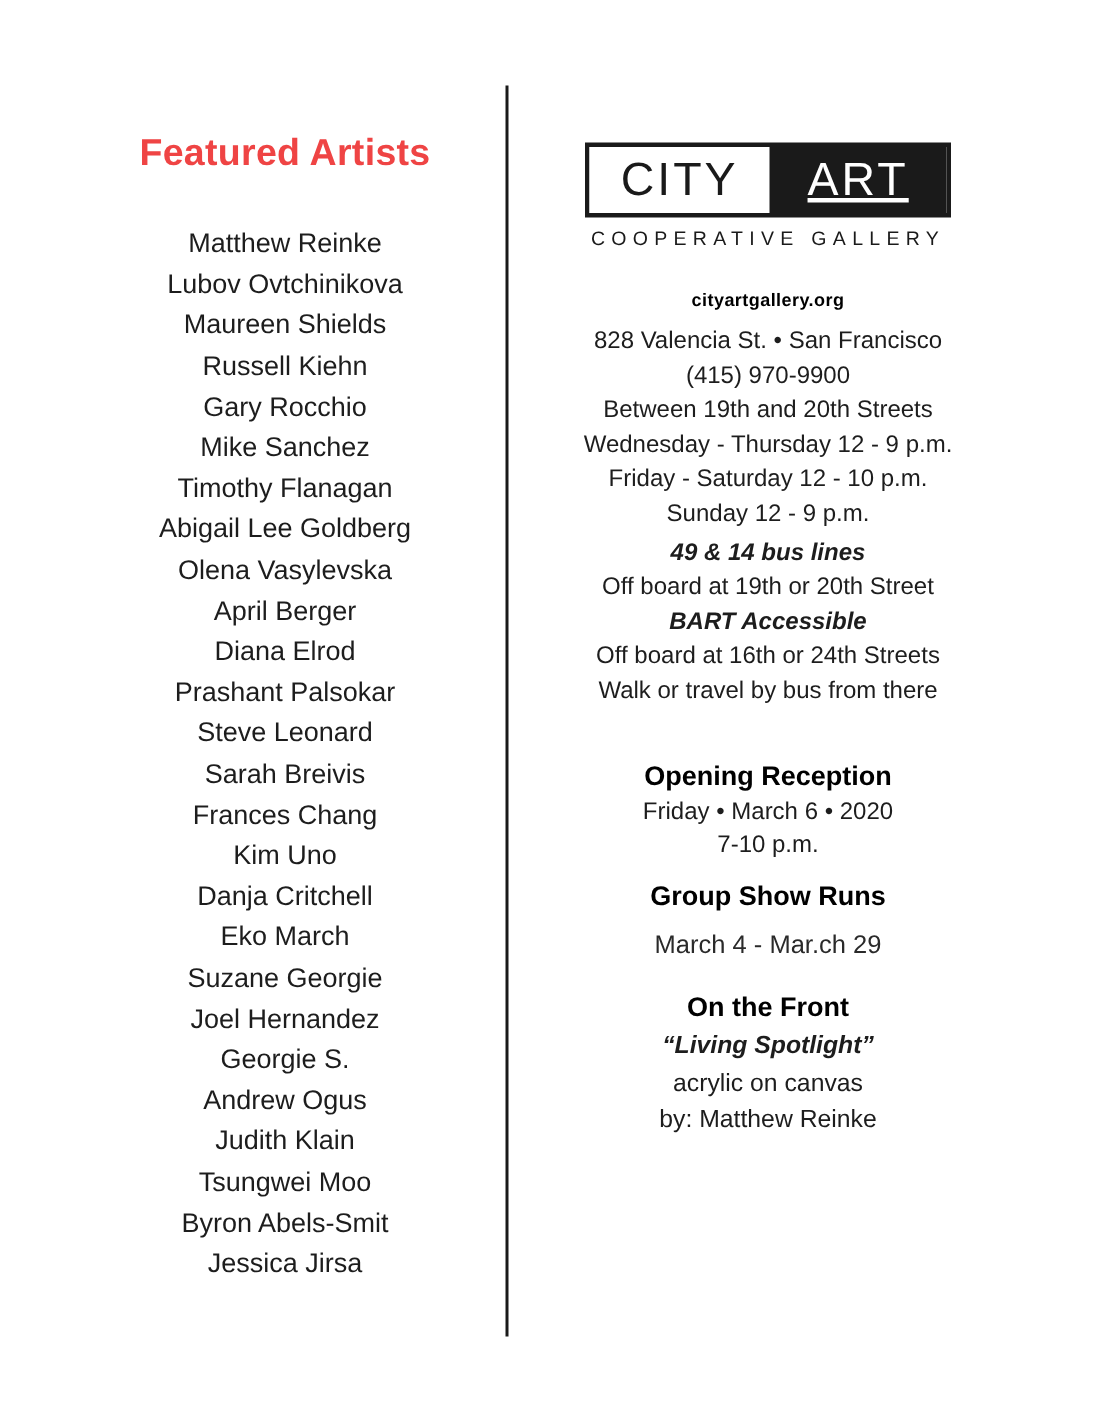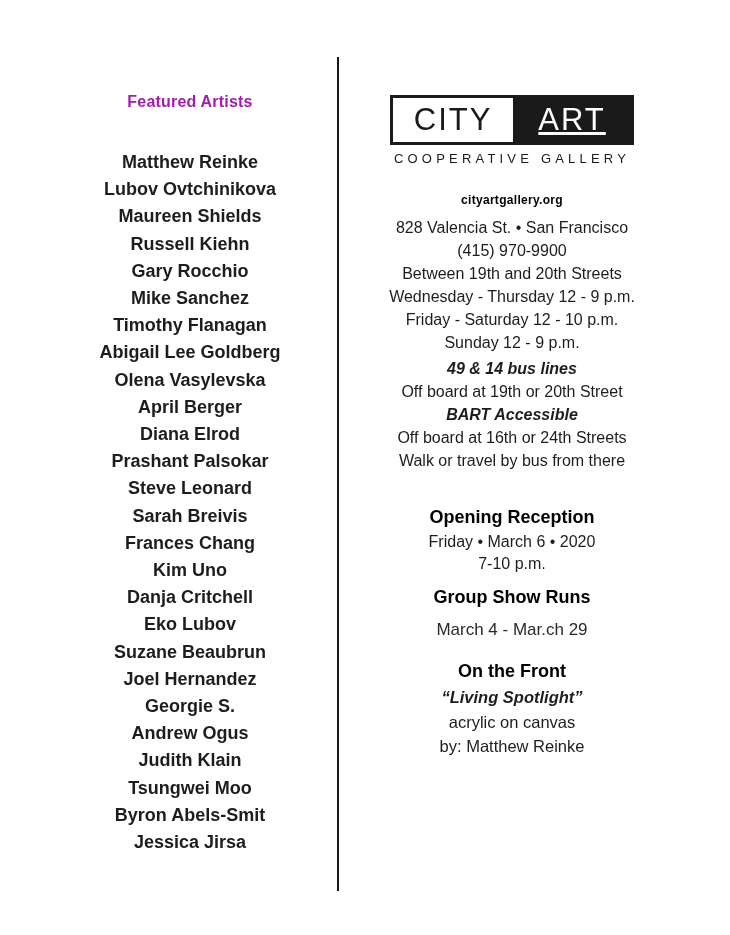--- a/index.html
+++ b/index.html
@@ -24,32 +24,31 @@
   
   .left-col {
     position: absolute;
     left: 40px;
     top: 0;
     width: 300px;
     padding-top: 90px;
     text-align: center;
   }
   .featured-heading {
-    font-size: 16px;
+    font-size: 25px;
     font-weight: bold;
-    color: #a21caf;
+    color: #ef4444;
     line-height: 24px;
     letter-spacing: 0.2px;
   }
   .artist-list {
     list-style: none;
     margin-top: 35px;
     font-size: 18px;
     color: #1d1d1d;
-    font-weight: bold;
   }
   .artist-list li { line-height: 27.2px; }
   
   .right-col {
     position: absolute;
     left: 352px;
     top: 0;
     width: 320px;
     padding-top: 95px;
     text-align: center;
@@ -159,22 +158,22 @@
       <li>Abigail Lee Goldberg</li>
       <li>Olena Vasylevska</li>
       <li>April Berger</li>
       <li>Diana Elrod</li>
       <li>Prashant Palsokar</li>
       <li>Steve Leonard</li>
       <li>Sarah Breivis</li>
       <li>Frances Chang</li>
       <li>Kim Uno</li>
       <li>Danja Critchell</li>
-      <li>Eko Lubov</li>
-      <li>Suzane Beaubrun</li>
+      <li>Eko March</li>
+      <li>Suzane Georgie</li>
       <li>Joel Hernandez</li>
       <li>Georgie S.</li>
       <li>Andrew Ogus</li>
       <li>Judith Klain</li>
       <li>Tsungwei Moo</li>
       <li>Byron Abels-Smit</li>
       <li>Jessica Jirsa</li>
     </ul>
   </div>
 

